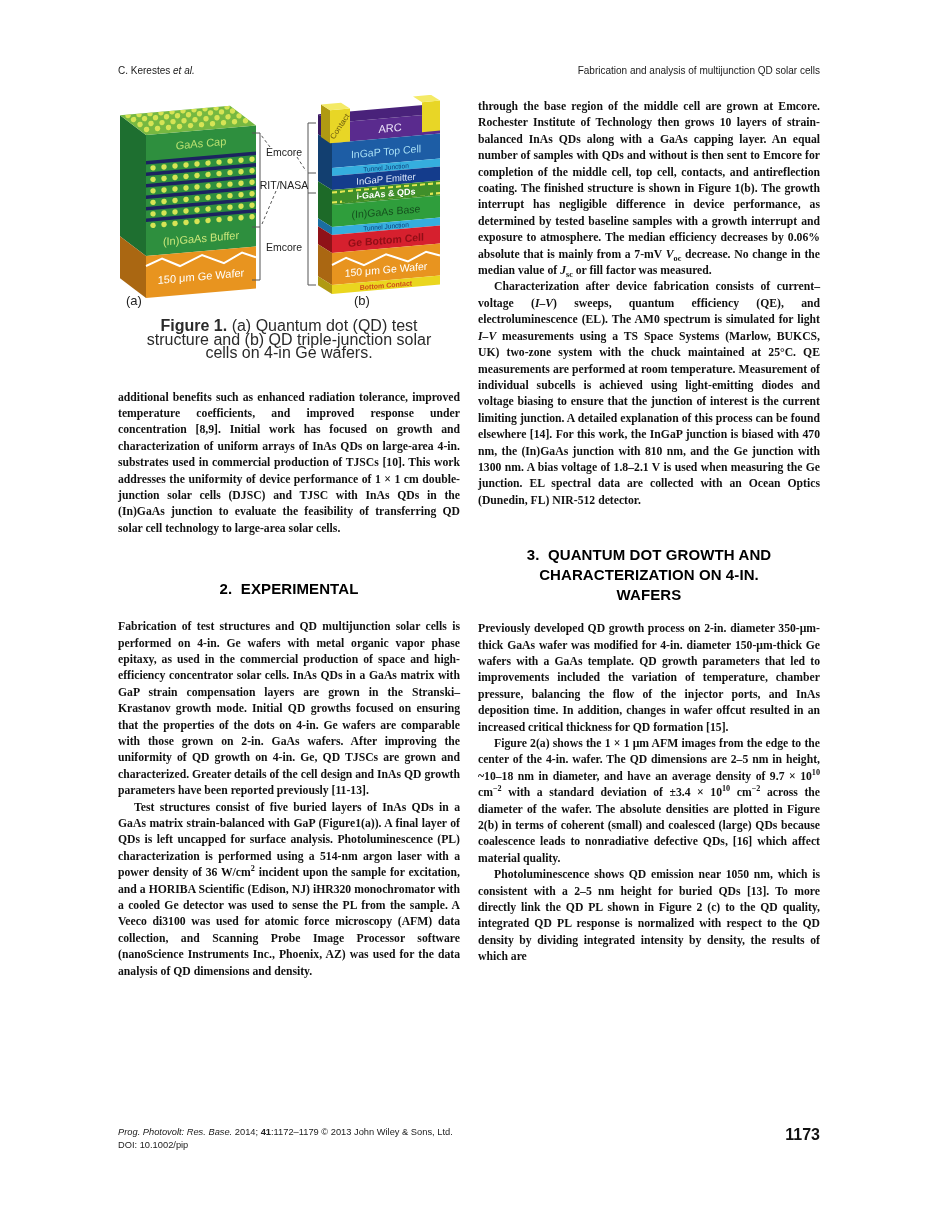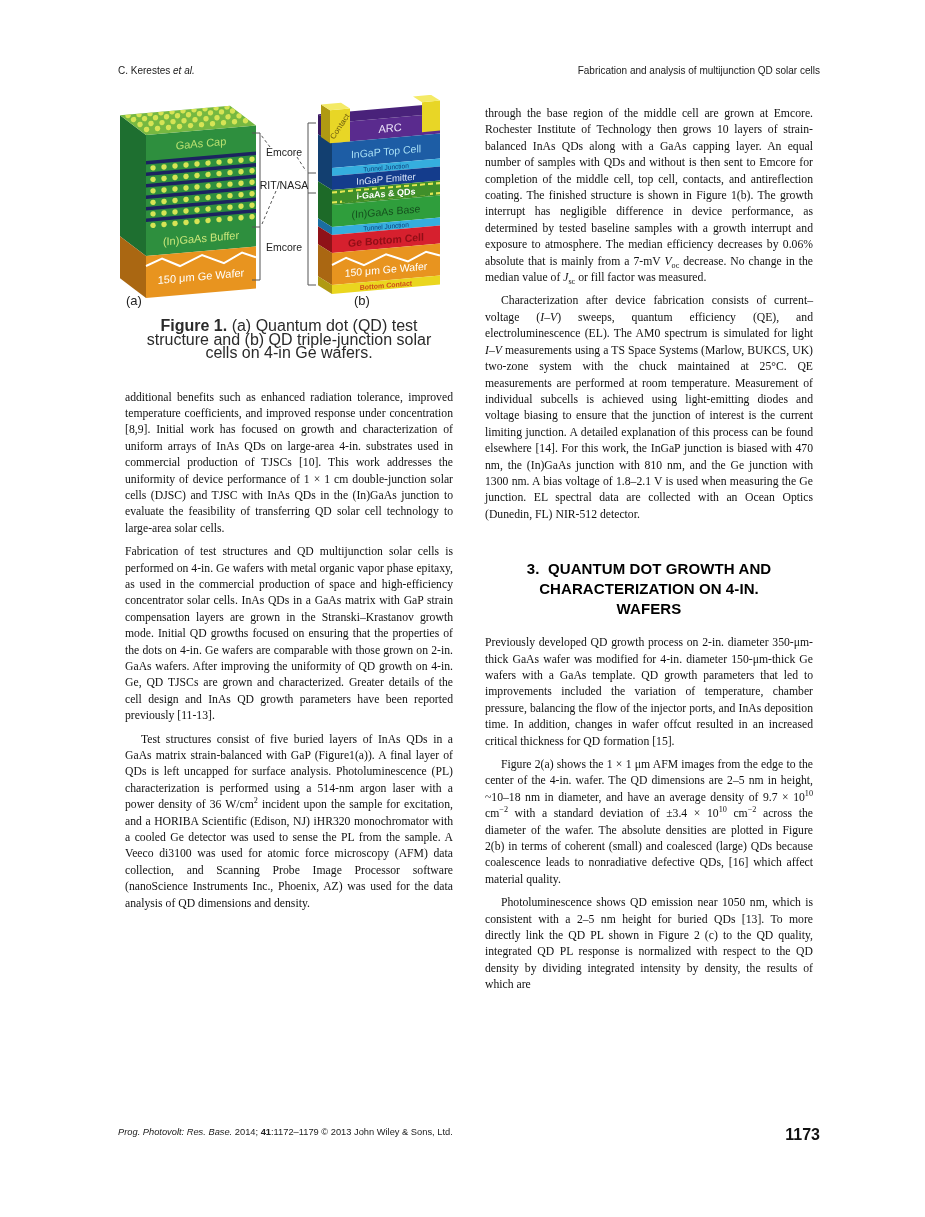--- a/index.html
+++ b/index.html
@@ -4,21 +4,21 @@
 <style>
   html,body{margin:0;padding:0;background:#fff;}
   body{width:925px;height:1217px;position:relative;overflow:hidden;
        font-family:"Liberation Serif",serif;color:#111;}
   .runhead{position:absolute;top:65px;left:118px;width:702px;display:flex;
        justify-content:space-between;font-family:"Liberation Sans",sans-serif;
        font-size:10px;color:#1a1a1a;}
   .col{position:absolute;width:342px;font-size:11.7px;line-height:16.4px;text-align:justify;}
   .col-left{left:118px;top:95px;}
   .col-right{left:478px;top:99px;}
-  p{margin:7px;}
+  p{margin:0;font-weight:bold;}
   p.ind{text-indent:16px;}
   h2{font-family:"Liberation Sans",sans-serif;font-weight:bold;color:#000;
      font-size:15px;line-height:20px;text-align:center;letter-spacing:.1px;}
   h2.s2{margin:42px 0 20px 0;}
   h2.s3{margin:36px 0 16px 0;}
   .fig{display:block;}
   .fig text{font-family:"Liberation Sans",sans-serif;}
   .caption{margin-top:9px;font-family:"Liberation Sans",sans-serif;font-size:16px;
      line-height:13.5px;color:#2a2a2a;text-align:center;padding:0 14px;}
   .caption b{font-weight:bold;}
@@ -169,34 +169,36 @@
       <text x="236" y="210" font-size="13" fill="#222">(b)</text>
     </svg>
 
     <div class="caption">
       <b>Figure 1.</b>
       <span>(a) Quantum dot (QD) test structure and (b) QD triple-junction solar cells on 4-in Ge wafers.</span>
     </div>
 
     <p class="bodytext p-gap">additional benefits such as enhanced radiation tolerance, improved temperature coefficients, and improved response under concentration [8,9]. Initial work has focused on growth and characterization of uniform arrays of InAs QDs on large-area 4-in. substrates used in commercial production of TJSCs [10]. This work addresses the uniformity of device performance of 1 × 1 cm double-junction solar cells (DJSC) and TJSC with InAs QDs in the (In)GaAs junction to evaluate the feasibility of transferring QD solar cell technology to large-area solar cells.</p>
 
+    <h2 class="s2">2.&nbsp; EXPERIMENTAL</h2>
 
     <p class="bodytext">Fabrication of test structures and QD multijunction solar cells is performed on 4-in. Ge wafers with metal organic vapor phase epitaxy, as used in the commercial production of space and high-efficiency concentrator solar cells. InAs QDs in a GaAs matrix with GaP strain compensation layers are grown in the Stranski–Krastanov growth mode. Initial QD growths focused on ensuring that the properties of the dots on 4-in. Ge wafers are comparable with those grown on 2-in. GaAs wafers. After improving the uniformity of QD growth on 4-in. Ge, QD TJSCs are grown and characterized. Greater details of the cell design and InAs QD growth parameters have been reported previously [11-13].</p>
     <p class="bodytext ind">Test structures consist of five buried layers of InAs QDs in a GaAs matrix strain-balanced with GaP (Figure1(a)). A final layer of QDs is left uncapped for surface analysis. Photoluminescence (PL) characterization is performed using a 514-nm argon laser with a power density of 36 W/cm<sup>2</sup> incident upon the sample for excitation, and a HORIBA Scientific (Edison, NJ) iHR320 monochromator with a cooled Ge detector was used to sense the PL from the sample. A Veeco di3100 was used for atomic force microscopy (AFM) data collection, and Scanning Probe Image Processor software (nanoScience Instruments Inc., Phoenix, AZ) was used for the data analysis of QD dimensions and density.</p>
   </div>
 
   <div class="col col-right">
     <p class="bodytext">through the base region of the middle cell are grown at Emcore. Rochester Institute of Technology then grows 10 layers of strain-balanced InAs QDs along with a GaAs capping layer. An equal number of samples with QDs and without is then sent to Emcore for completion of the middle cell, top cell, contacts, and antireflection coating. The finished structure is shown in Figure 1(b). The growth interrupt has negligible difference in device performance, as determined by tested baseline samples with a growth interrupt and exposure to atmosphere. The median efficiency decreases by 0.06% absolute that is mainly from a 7-mV <i>V</i><sub>oc</sub> decrease. No change in the median value of <i>J</i><sub>sc</sub> or fill factor was measured.</p>
     <p class="bodytext ind">Characterization after device fabrication consists of current–voltage (<i>I–V</i>) sweeps, quantum efficiency (QE), and electroluminescence (EL). The AM0 spectrum is simulated for light <i>I–V</i> measurements using a TS Space Systems (Marlow, BUKCS, UK) two-zone system with the chuck maintained at 25°C. QE measurements are performed at room temperature. Measurement of individual subcells is achieved using light-emitting diodes and voltage biasing to ensure that the junction of interest is the current limiting junction. A detailed explanation of this process can be found elsewhere [14]. For this work, the InGaP junction is biased with 470 nm, the (In)GaAs junction with 810 nm, and the Ge junction with 1300 nm. A bias voltage of 1.8–2.1 V is used when measuring the Ge junction. EL spectral data are collected with an Ocean Optics (Dunedin, FL) NIR-512 detector.</p>
 
     <h2 class="s3">3.&nbsp; QUANTUM DOT GROWTH AND CHARACTERIZATION ON 4-IN.<br>WAFERS</h2>
 
     <p class="bodytext">Previously developed QD growth process on 2-in. diameter 350-μm-thick GaAs wafer was modified for 4-in. diameter 150-μm-thick Ge wafers with a GaAs template. QD growth parameters that led to improvements included the variation of temperature, chamber pressure, balancing the flow of the injector ports, and InAs deposition time. In addition, changes in wafer offcut resulted in an increased critical thickness for QD formation [15].</p>
     <p class="bodytext ind">Figure 2(a) shows the 1 × 1 μm AFM images from the edge to the center of the 4-in. wafer. The QD dimensions are 2–5 nm in height, ~10–18 nm in diameter, and have an average density of 9.7 × 10<sup>10</sup> cm<sup>−2</sup> with a standard deviation of ±3.4 × 10<sup>10</sup> cm<sup>−2</sup> across the diameter of the wafer. The absolute densities are plotted in Figure 2(b) in terms of coherent (small) and coalesced (large) QDs because coalescence leads to nonradiative defective QDs, [16] which affect material quality.</p>
     <p class="bodytext ind">Photoluminescence shows QD emission near 1050 nm, which is consistent with a 2–5 nm height for buried QDs [13]. To more directly link the QD PL shown in Figure 2 (c) to the QD quality, integrated QD PL response is normalized with respect to the QD density by dividing integrated intensity by density, the results of which are</p>
   </div>
 
   <div class="footer">
     <div><i>Prog. Photovolt: Res. Base.</i> 2014; <b>41</b>:1172–1179 © 2013 John Wiley &amp; Sons, Ltd.</div>
+    <div>DOI: 10.1002/pip</div>
   </div>
   <div class="pagenum">1173</div>
 
 </div>
 
 </body></html>

